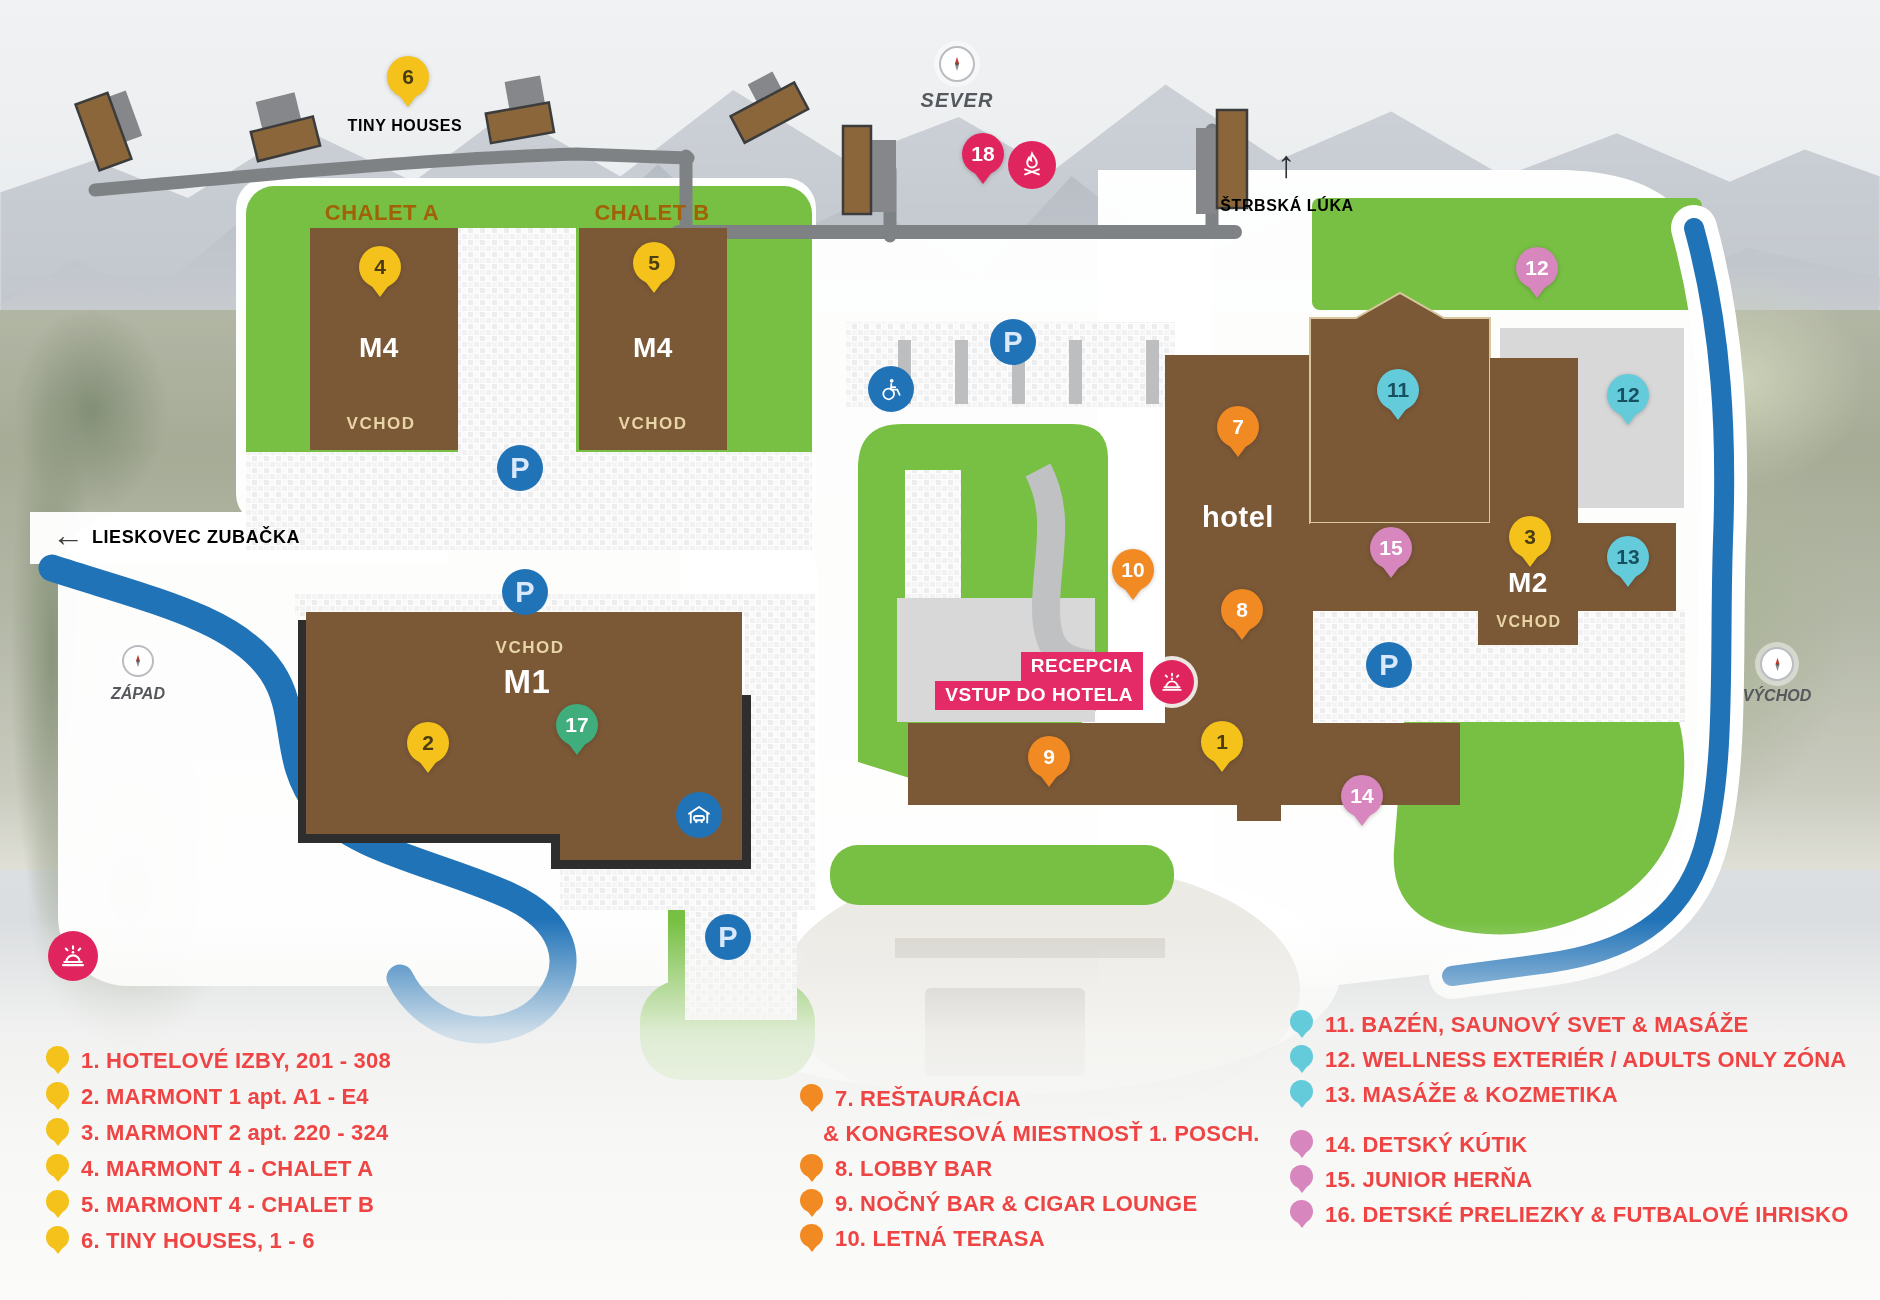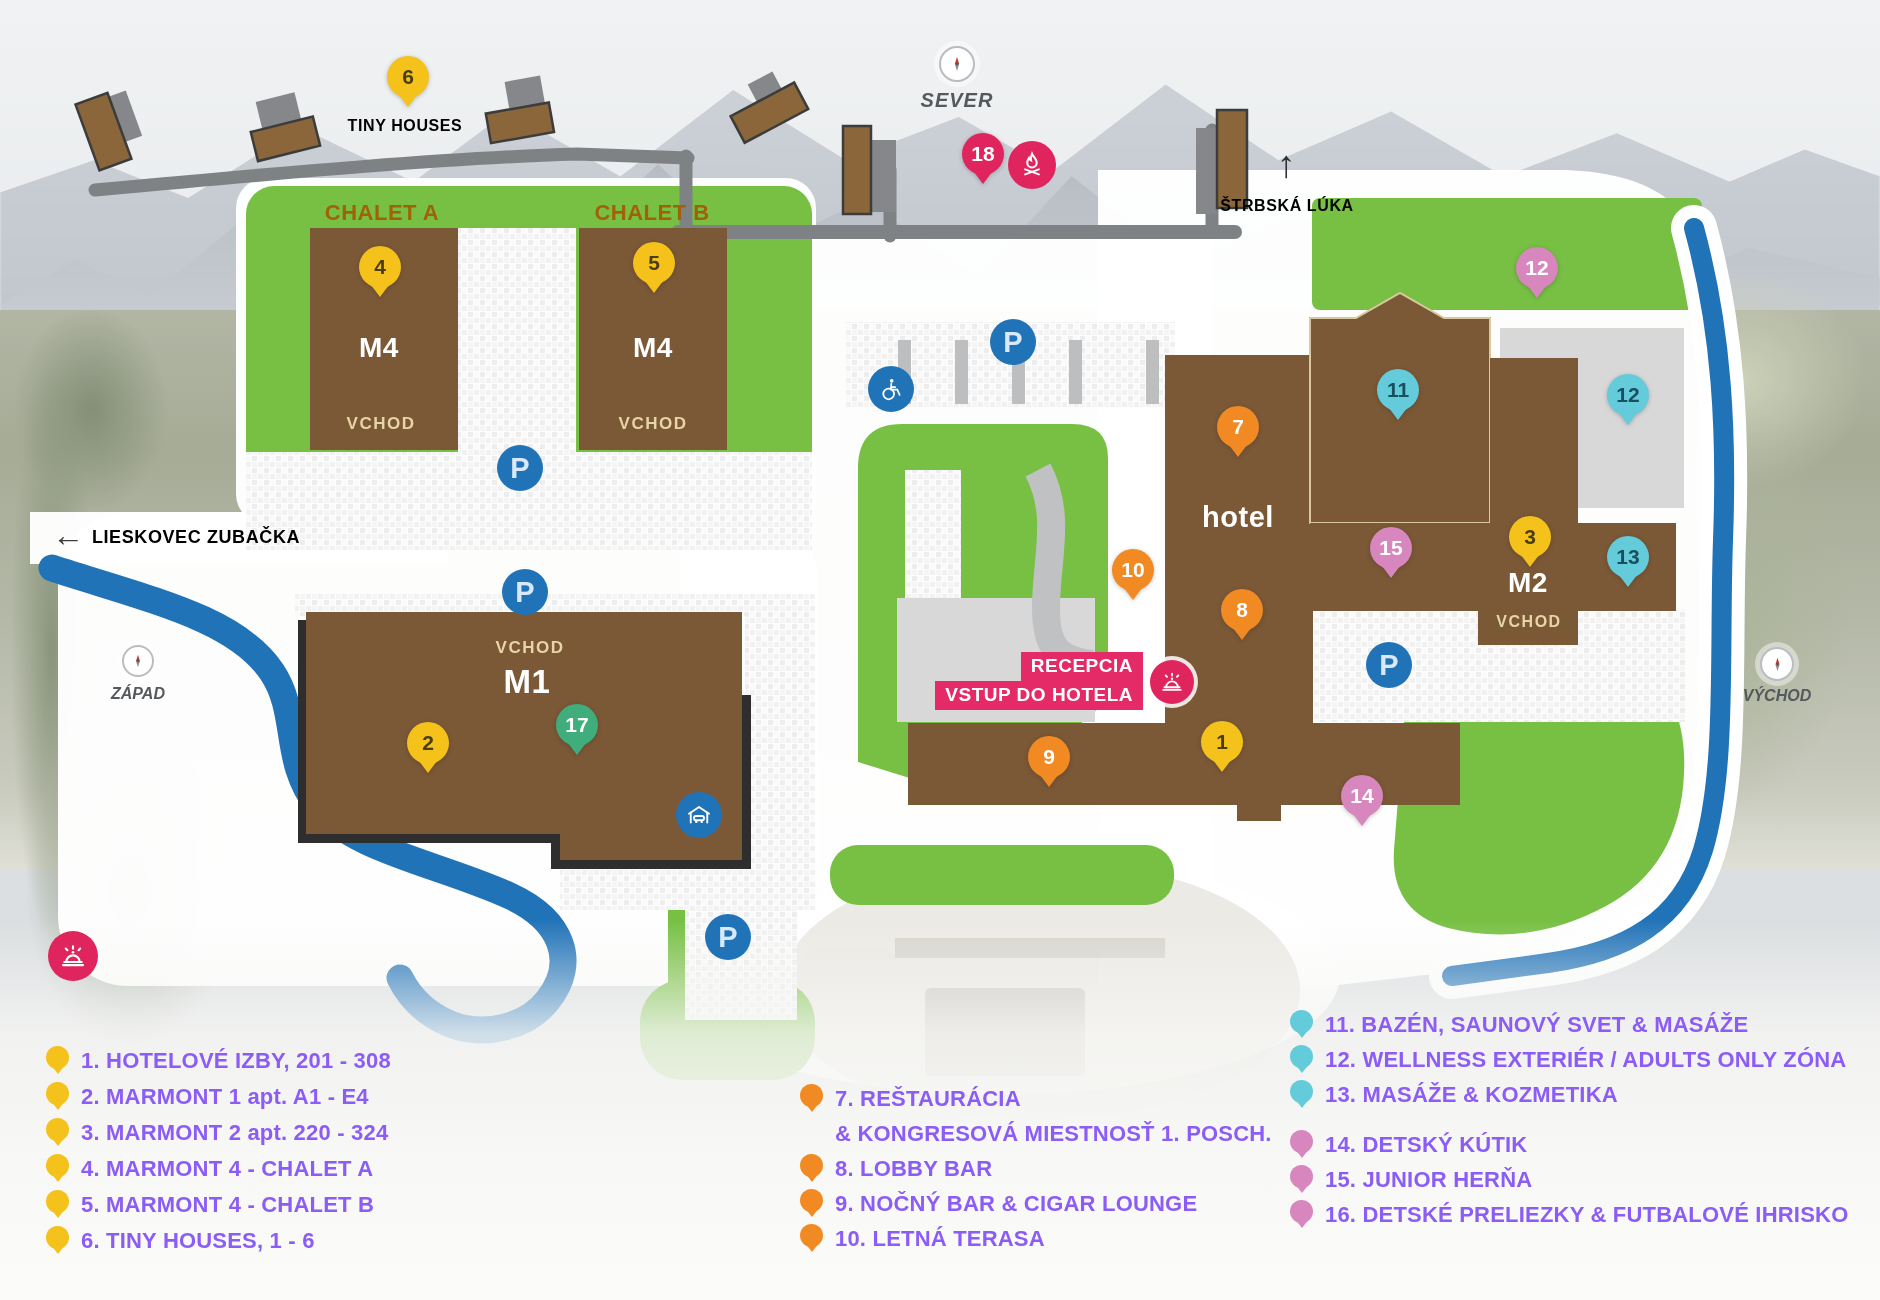--- a/index.html
+++ b/index.html
@@ -63,22 +63,22 @@
   .map-badge{position:absolute;display:flex;flex-direction:column;align-items:flex-end;z-index:3;}
   .map-badge span{background:#E42A67;color:#fff;font-weight:700;font-size:19px;letter-spacing:.5px;
                   padding:3px 10px 4px;line-height:1.15;}
   
   .legend{position:absolute;inset:0;z-index:4;}
   .legend-badge{position:absolute;background:#E42A67;color:#fff;font-weight:700;font-size:21px;
                 letter-spacing:.6px;padding:8px 16px;}
   .lg-col{position:absolute;display:flex;flex-direction:column;gap:10px;}
   .lg-row{display:flex;align-items:center;min-height:23px;}
   .lg-row.gap{margin-top:15px;}
-  .lg-row.indent{margin-left:35px;}
-  .lg-text{font-size:22px;font-weight:600;color:#8b5cf6;letter-spacing:.2px;white-space:nowrap;}
+  .lg-row.indent{margin-left:23px;}
+  .lg-text{font-size:22px;font-weight:600;color:#ef4444;letter-spacing:.2px;white-space:nowrap;}
   .mini{width:23px;height:23px;border-radius:50%;background:var(--c);position:relative;flex:0 0 23px;
         margin-right:12px;margin-top:-8px;}
   .mini::after{content:"";position:absolute;left:50%;top:19px;transform:translateX(-50%);
                width:0;height:0;border:7px solid transparent;border-top:9px solid var(--c);border-bottom:none;}
   .pair-gap{display:inline-block;width:42px;}
   .icon-svg{display:block;}
 </style>
 </head>
 <body>
 

